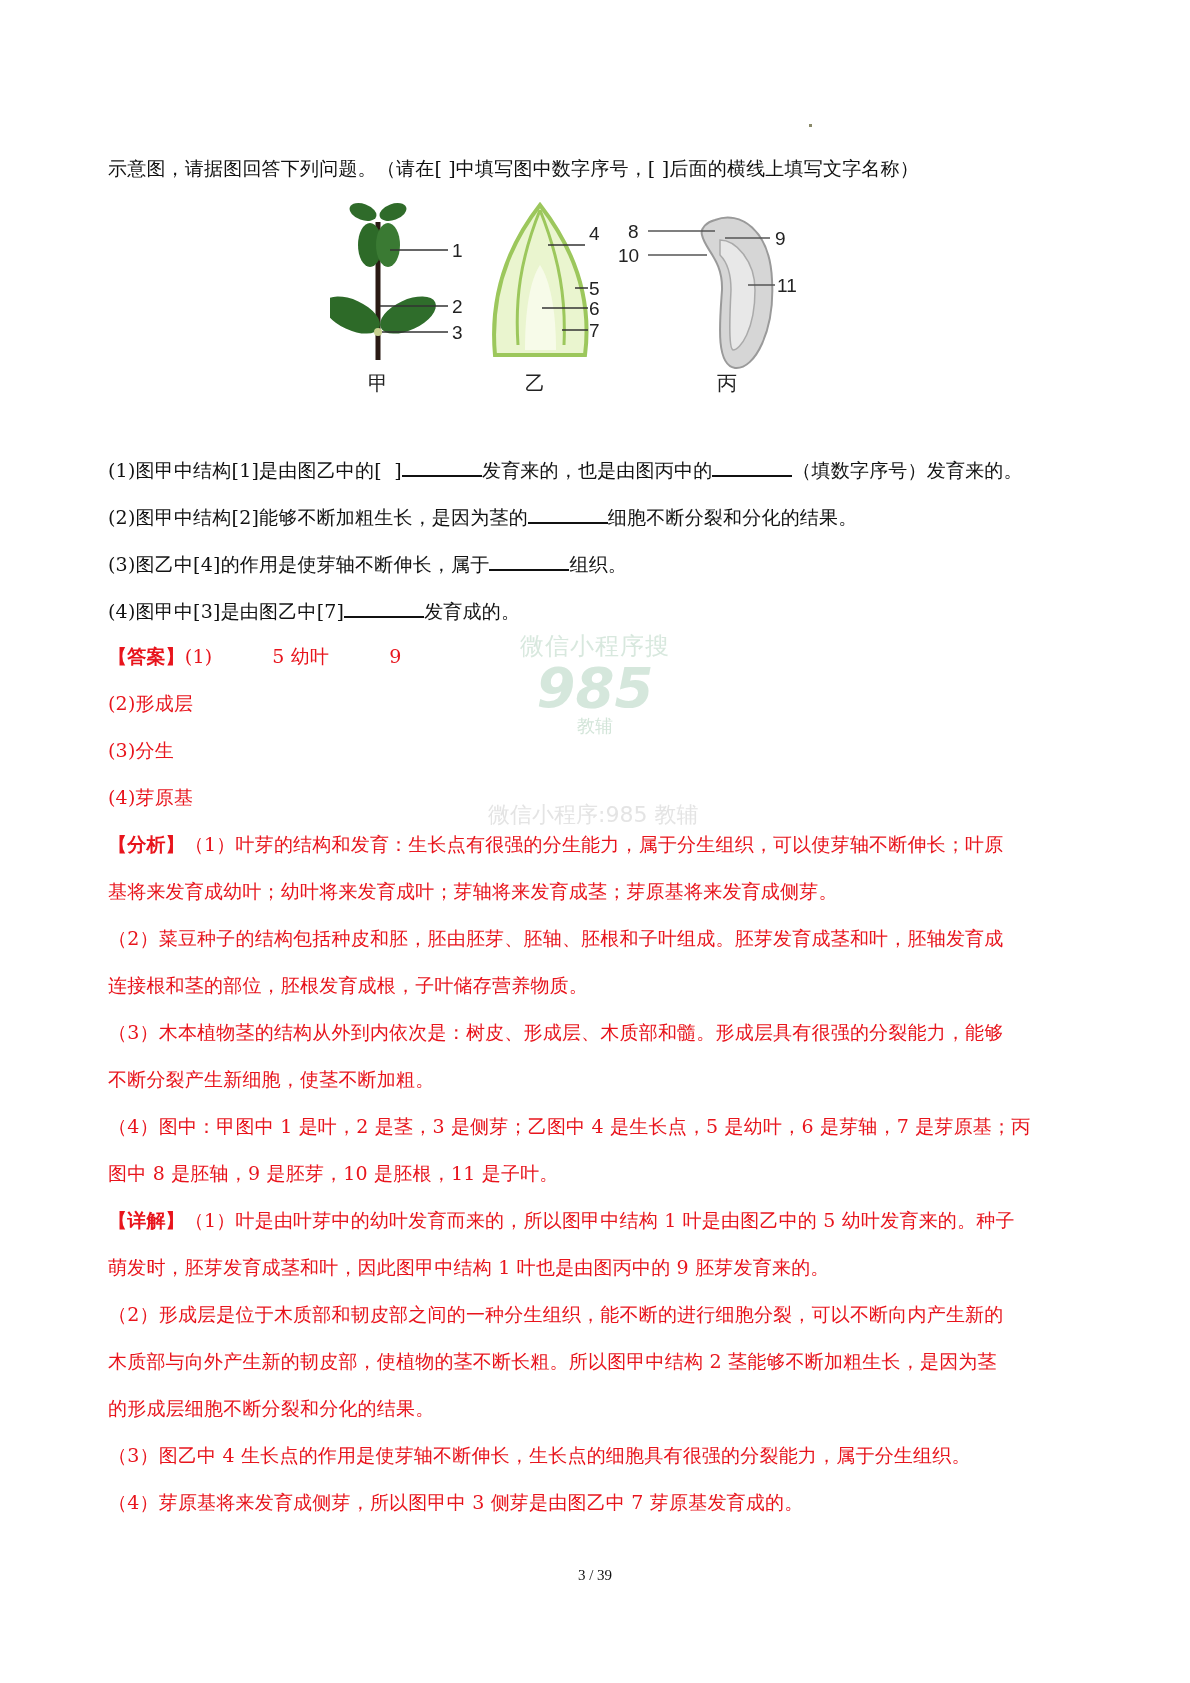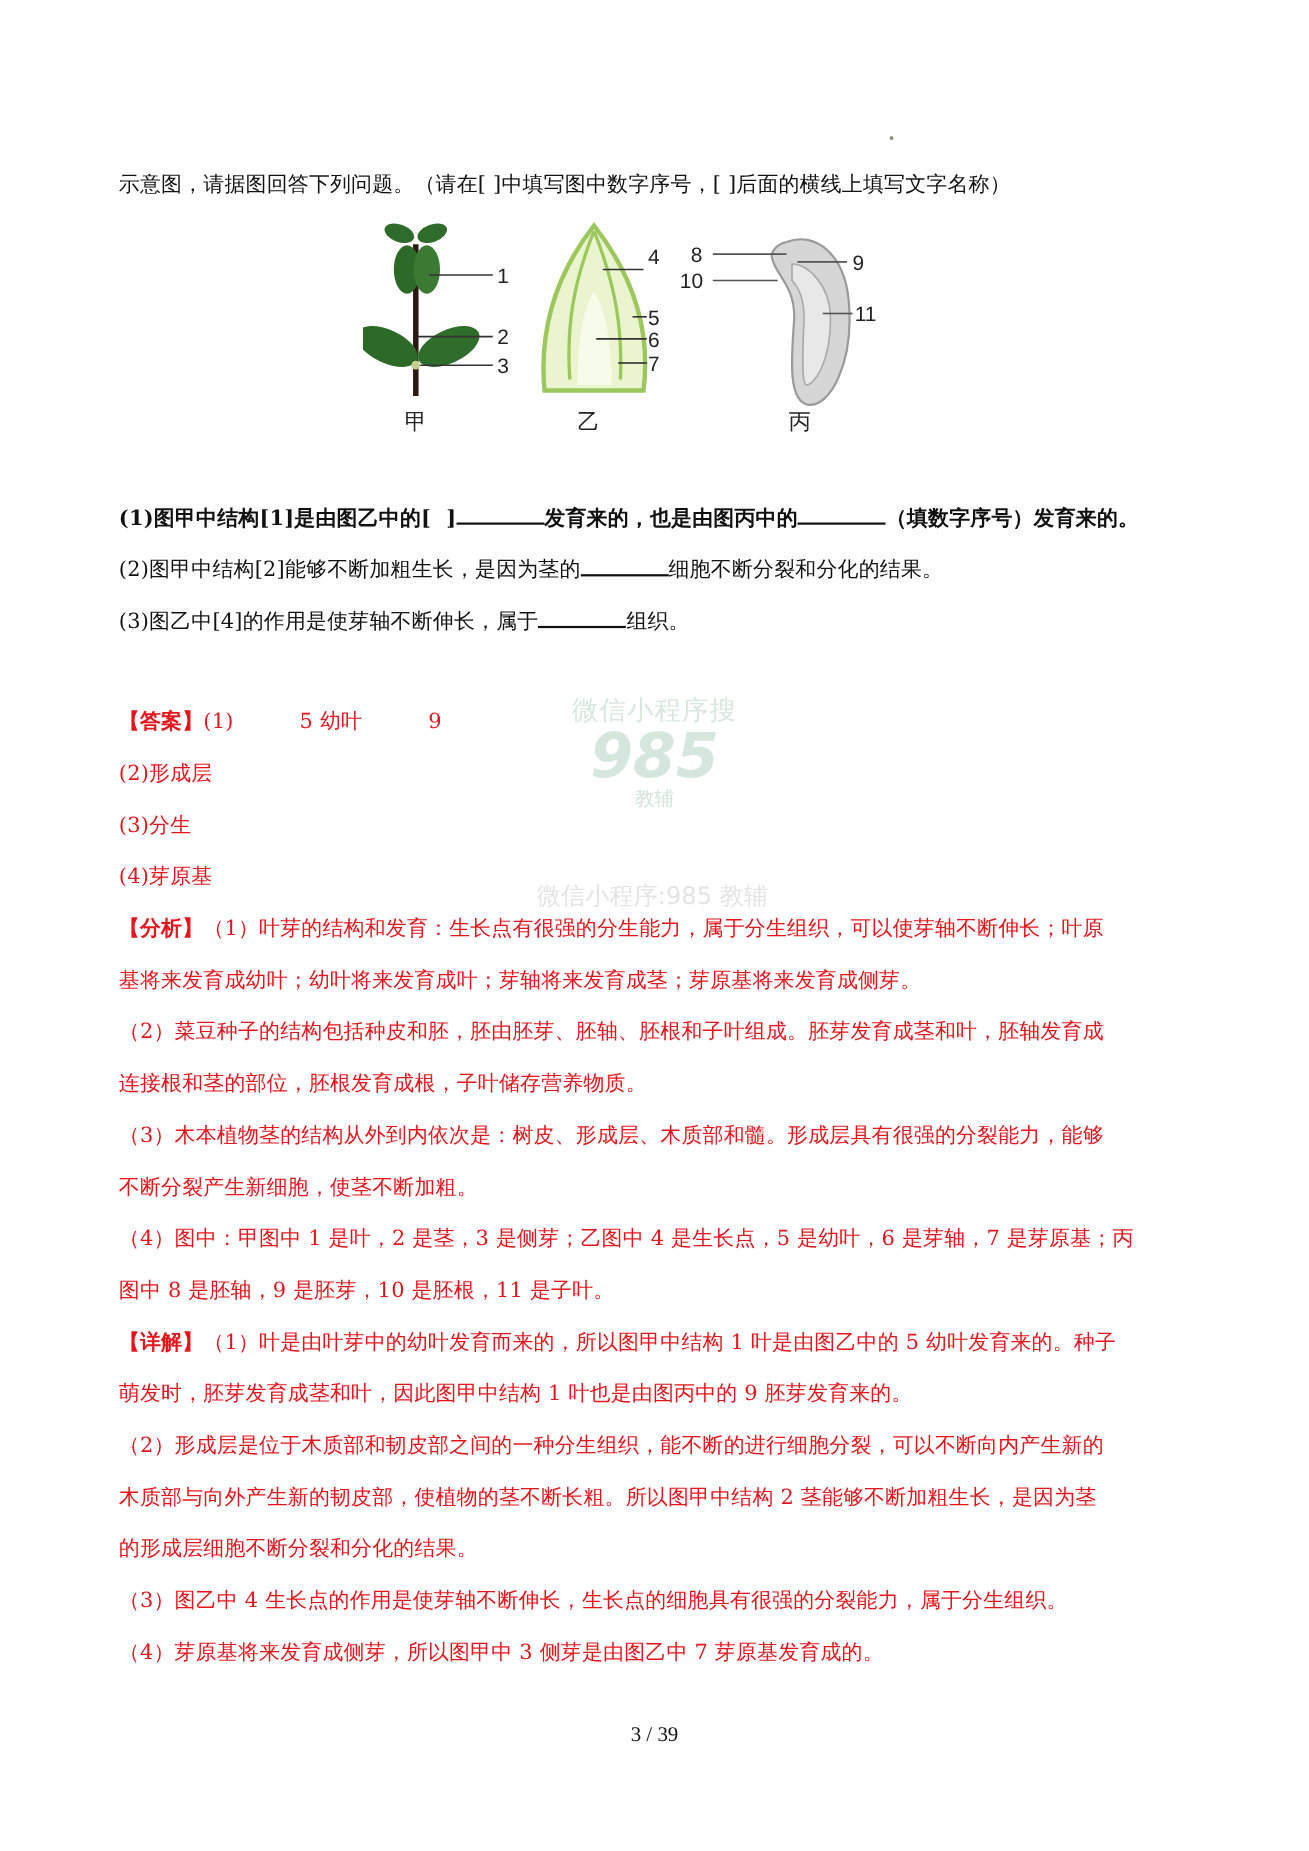--- a/index.html
+++ b/index.html
@@ -18,21 +18,21 @@
   .blank { display: inline-block; border-bottom: 2px solid #111; height: 20px; vertical-align: baseline; }
   .label-red { color: #e8141c; font-weight: bold; }
   .figure { position: absolute; left: 330px; top: 200px; width: 540px; height: 230px; }
   .fig-label { position: absolute; font-size: 20px; font-family: "DejaVu Sans", sans-serif; color: #222; }
   .num { font-family: "Liberation Sans", "DejaVu Sans", sans-serif; font-size: 19px; fill: #222; }
   .watermark { position: absolute; left: 480px; top: 630px; width: 230px; height: 160px; color: #cfe3d8; text-align: center; }
   .wm-top { font-size: 24px; font-family: "DejaVu Sans", sans-serif; color: #d8e8de; letter-spacing: 1px; }
   .wm-num { font-size: 56px; font-weight: bold; font-family: "DejaVu Sans", sans-serif; color: #d5e7dc; line-height: 52px; font-style: italic; }
   .wm-mid { font-size: 18px; font-family: Liberation Sans, sans-serif; color: #d3e5d9; }
   .wm-bottom { position: absolute; left: 488px; top: 800px; font-size: 22px; color: #e4e4e4; font-family: "DejaVu Sans", sans-serif; white-space: nowrap; }
-  .footer { position: absolute; left: 0; width: 1190px; top: 1567px; text-align: center; font-size: 19px; font-family: "Liberation Serif", serif; }
+  .footer { position: absolute; left: 0; width: 1190px; top: 1567px; text-align: center; font-size: 15px; font-family: "Liberation Serif", serif; }
 </style>
 </head>
 <body>
 
 <div class="page">
   <div class="dot"></div>
 
   <div class="line" style="top:155px;">示意图，请据图回答下列问题。（请在[ ]中填写图中数字序号，[ ]后面的横线上填写文字名称）</div>
 
   <div class="figure">
@@ -80,28 +80,31 @@
         <text class="num" x="288" y="62">10</text>
         <text class="num" x="445" y="45">9</text>
         <text class="num" x="447" y="92">11</text>
       </g>
     </svg>
     <div class="fig-label" style="left:38px; top:170px;">甲</div>
     <div class="fig-label" style="left:195px; top:170px;">乙</div>
     <div class="fig-label" style="left:387px; top:170px;">丙</div>
   </div>
 
-  <div class="line" style="top:455px;font-weight:bold;">
+  <div class="line" style="top:455px;">
     <span>(1)图甲中结构[1]是由图乙中的[</span>&nbsp;&nbsp;<span>]</span><span class="blank" style="width:80px;"></span><span>发育来的，也是由图丙中的</span><span class="blank" style="width:80px;"></span><span>（填数字序号）发育来的。</span>
   </div>
   <div class="line" style="top:502px;">
     <span>(2)图甲中结构[2]能够不断加粗生长，是因为茎的</span><span class="blank" style="width:80px;"></span><span>细胞不断分裂和分化的结果。</span>
   </div>
   <div class="line" style="top:549px;">
     <span>(3)图乙中[4]的作用是使芽轴不断伸长，属于</span><span class="blank" style="width:80px;"></span><span>组织。</span>
+  </div>
+  <div class="line" style="top:596px;">
+    <span>(4)图甲中[3]是由图乙中[7]</span><span class="blank" style="width:80px;"></span><span>发育成的。</span>
   </div>
 
   <div class="watermark">
     <div class="wm-top">微信小程序搜</div>
     <div class="wm-num">985</div>
     <div class="wm-mid">教辅</div>
   </div>
   <div class="wm-bottom">微信小程序:985 教辅</div>
 
   <div class="line red" style="top:643px;">

